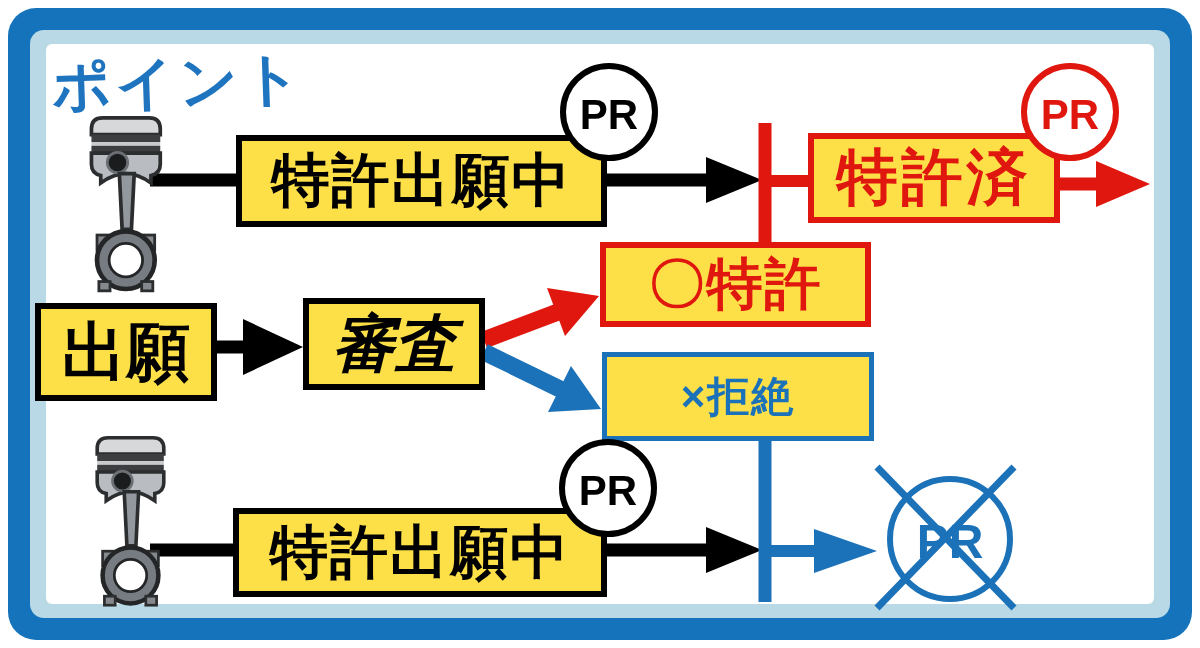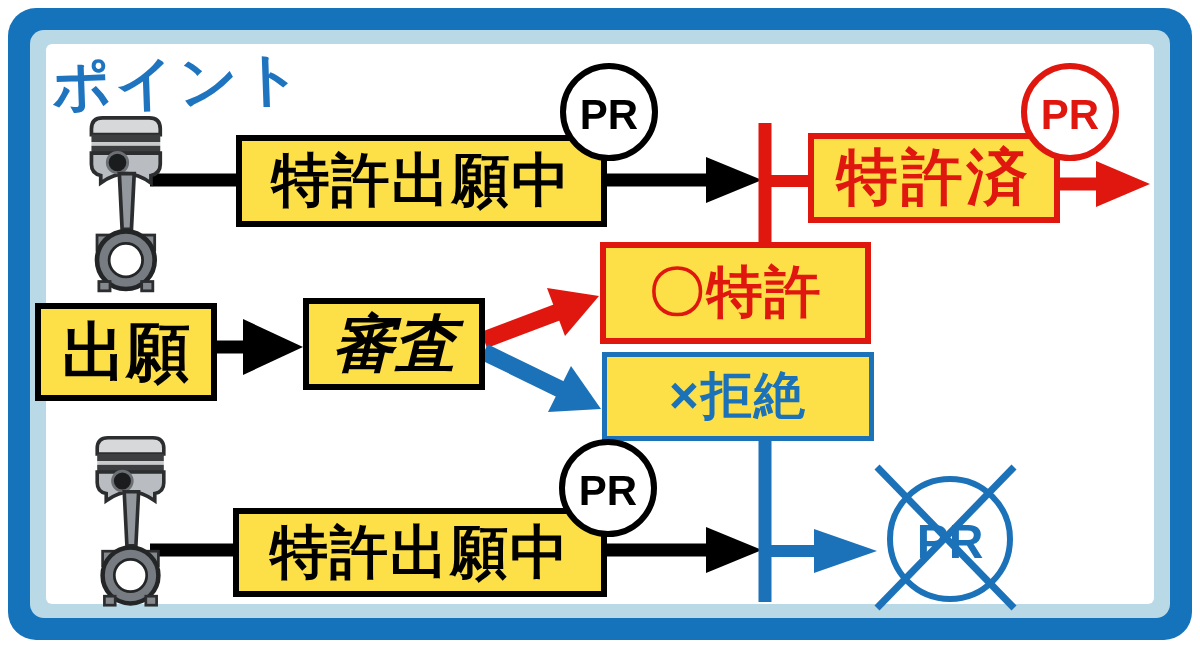--- a/index.html
+++ b/index.html
@@ -20,22 +20,22 @@
   
   .dbox{position:absolute;box-sizing:border-box;background:#fde047;display:flex;align-items:center;
     justify-content:center;z-index:3;font-weight:900;white-space:nowrap;}
   .black-box{border:6px solid #000000;color:#000000;}
   .red-box{border:6px solid #e0170e;color:#e0170e;}
   .blue-box{border:5px solid #1c72b8;color:#1c72b8;}
   .box-pending-top   {left:236px;top:135px;width:371px;height:92px;font-size:58px;letter-spacing:2px;}
   .box-patented      {left:808px;top:133px;width:252px;height:90px;font-size:61px;letter-spacing:4px;}
   .box-application   {left:35px; top:303px;width:182px;height:98px;font-size:64px;}
   .box-examination   {left:303px;top:298px;width:182px;height:92px;font-size:62px;font-style:italic;}
-  .box-granted       {left:600px;top:242px;width:271px;height:102px;font-size:56px;letter-spacing:2px;}
-  .box-rejected      {left:602px;top:352px;width:272px;height:89px;font-size:51px;letter-spacing:2px;}
+  .box-granted       {left:600px;top:242px;width:271px;height:85px;font-size:56px;letter-spacing:2px;}
+  .box-rejected      {left:602px;top:352px;width:272px;height:89px;font-size:42px;letter-spacing:2px;}
   .box-pending-bottom{left:233px;top:508px;width:374px;height:89px;font-size:58px;letter-spacing:2px;}
 </style>
 </head>
 <body>
 
 <div class="stage">
 
   <div class="frame-outer"></div>
   <div class="frame-band"></div>
   <div class="frame-content"></div>

